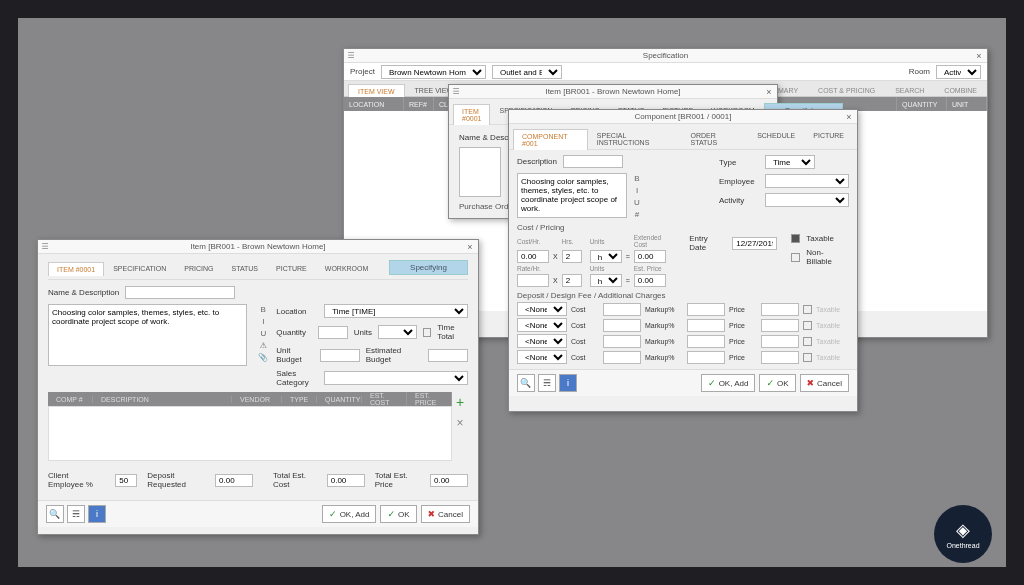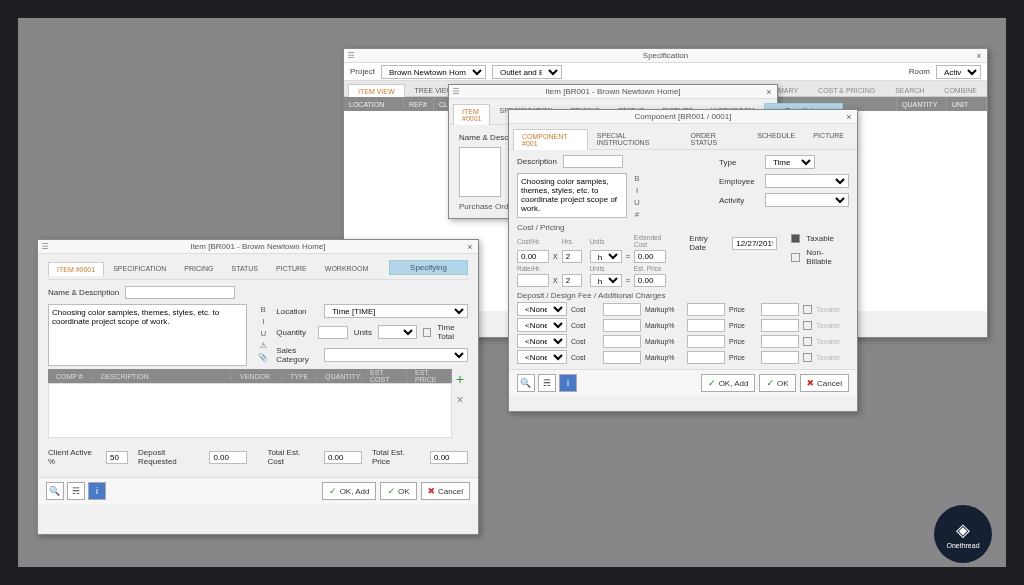--- a/index.html
+++ b/index.html
@@ -310,20 +310,26 @@
           </div>
         <div class="row">
             <span class="lbl" style="width:42px">Quantity</span>
             <input type="text" style="width: 30px;">
             <span class="lbl">Units</span>
             <select style="width:45px"></select>
             <span class="chk"></span>
             <span class="lbl">Time Total</span>
           </div>
         <div class="row">
+            <span class="lbl" style="width:42px">Unit Budget</span>
+            <input type="text" style="width: 40px;">
+            <span class="lbl">Estimated Budget</span>
+            <input type="text" style="width: 40px;">
+          </div>
+        <div class="row">
             <span class="lbl" style="width:42px">Sales Category</span>
             <select style="flex:1"></select>
           </div>
       </div>
     </div>
 
     <div style="display:flex">
       <div style="flex:1">
         <div class="potable-hd">
           <div style="width:45px">COMP #</div>
@@ -336,21 +342,21 @@
         </div>
         <div style="height:55px;background:#fff;border:1px solid #ddd"></div>
       </div>
       <div style="width:16px;display:flex;flex-direction:column;align-items:center;gap:6px;padding-top:2px">
         <span style="color:#3a9a3a;font-size:14px;cursor:pointer">+</span>
         <span style="color:#888;font-size:12px;cursor:pointer">×</span>
       </div>
     </div>
 
     <div class="row" style="margin-top:10px;gap:10px">
-      <span class="lbl">Client Active %</span>
+      <span class="lbl">Client Employee %</span>
         <input type="text" style="width: 22px;" value="50">
       <span class="lbl">Deposit Requested</span>
         <input type="text" style="width: 38px;" value="0.00">
       <div style="flex:1"></div>
       <span class="lbl">Total Est. Cost</span>
         <input type="text" style="width: 38px;" value="0.00">
       <span class="lbl">Total Est. Price</span>
         <input type="text" style="width: 38px;" value="0.00">
     </div>
   </div>

